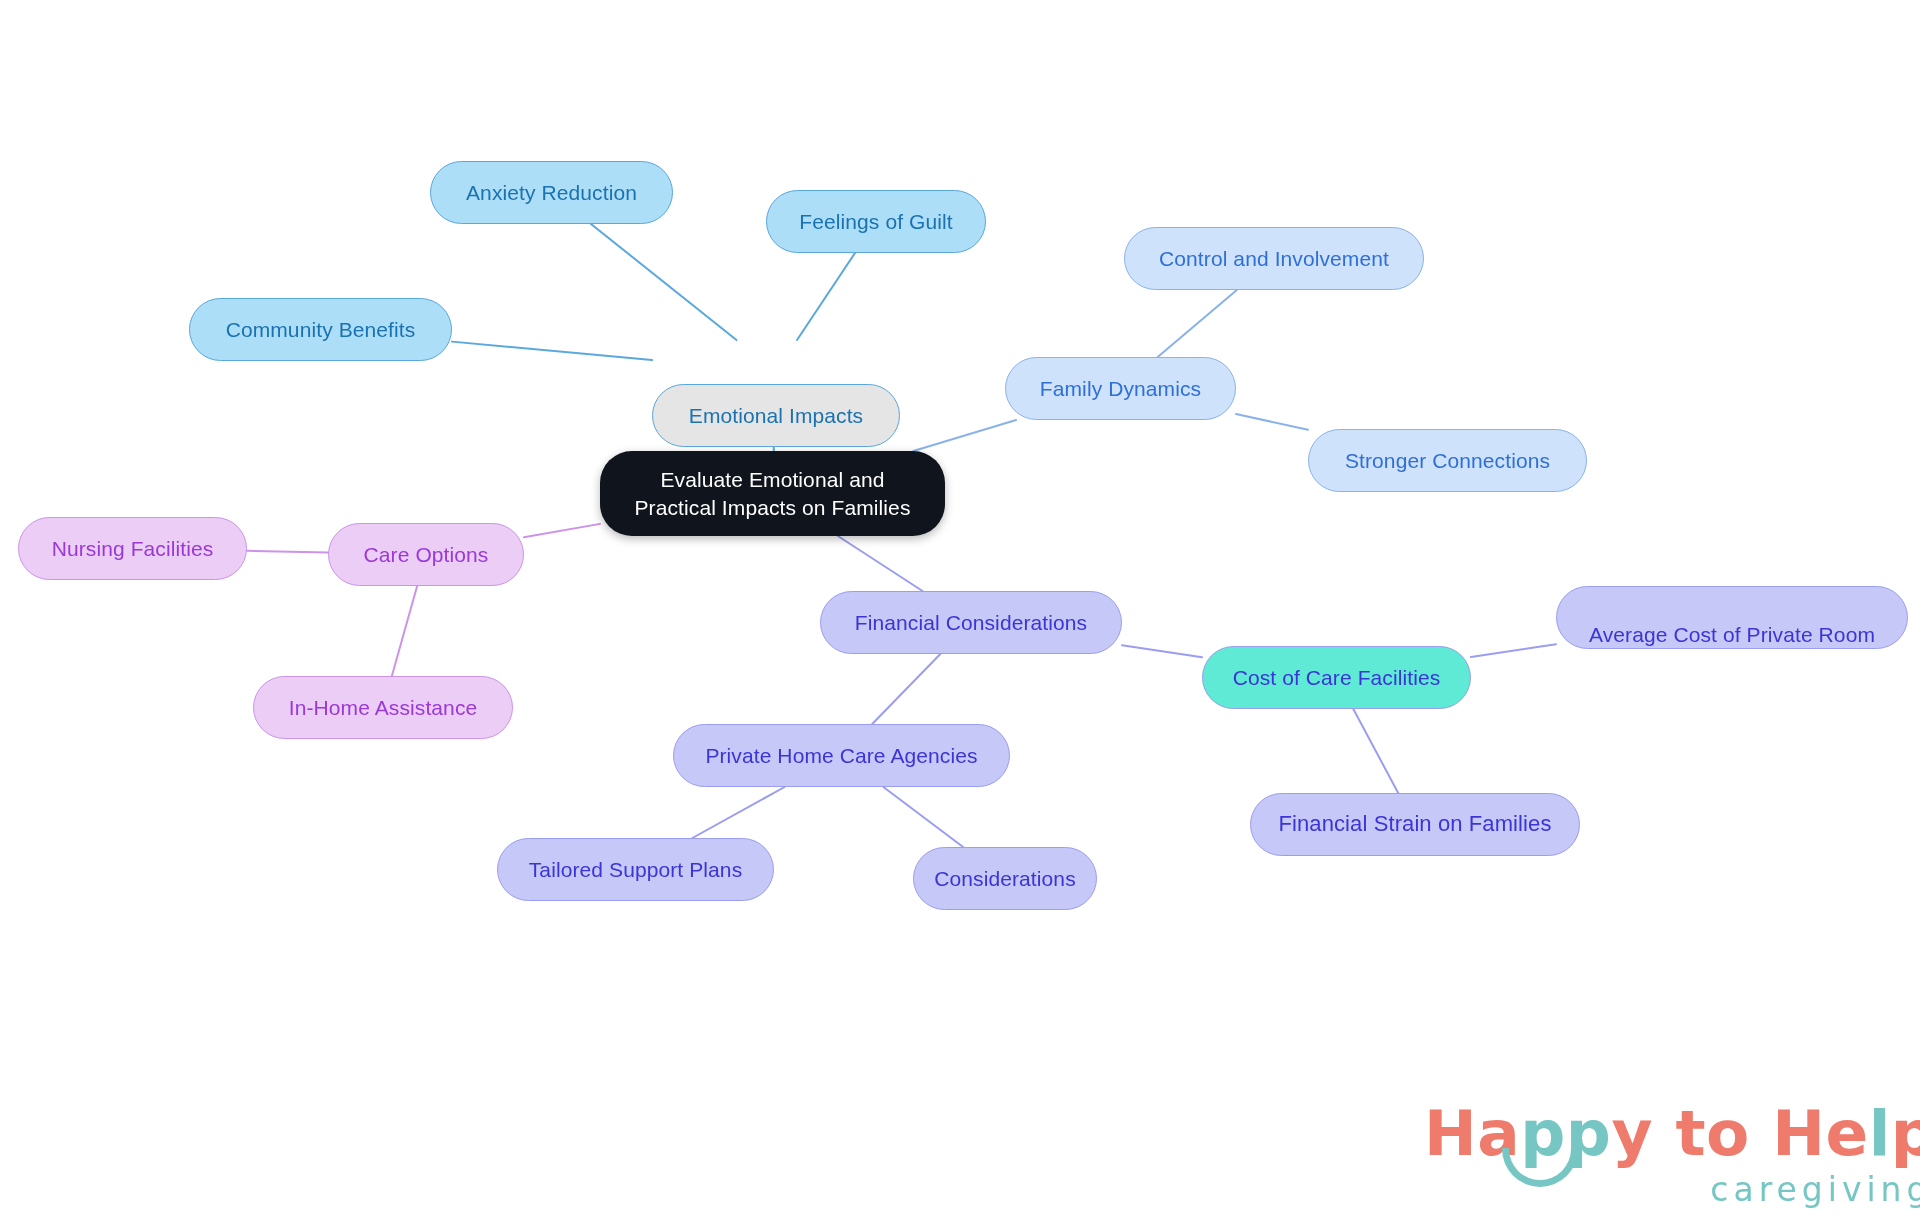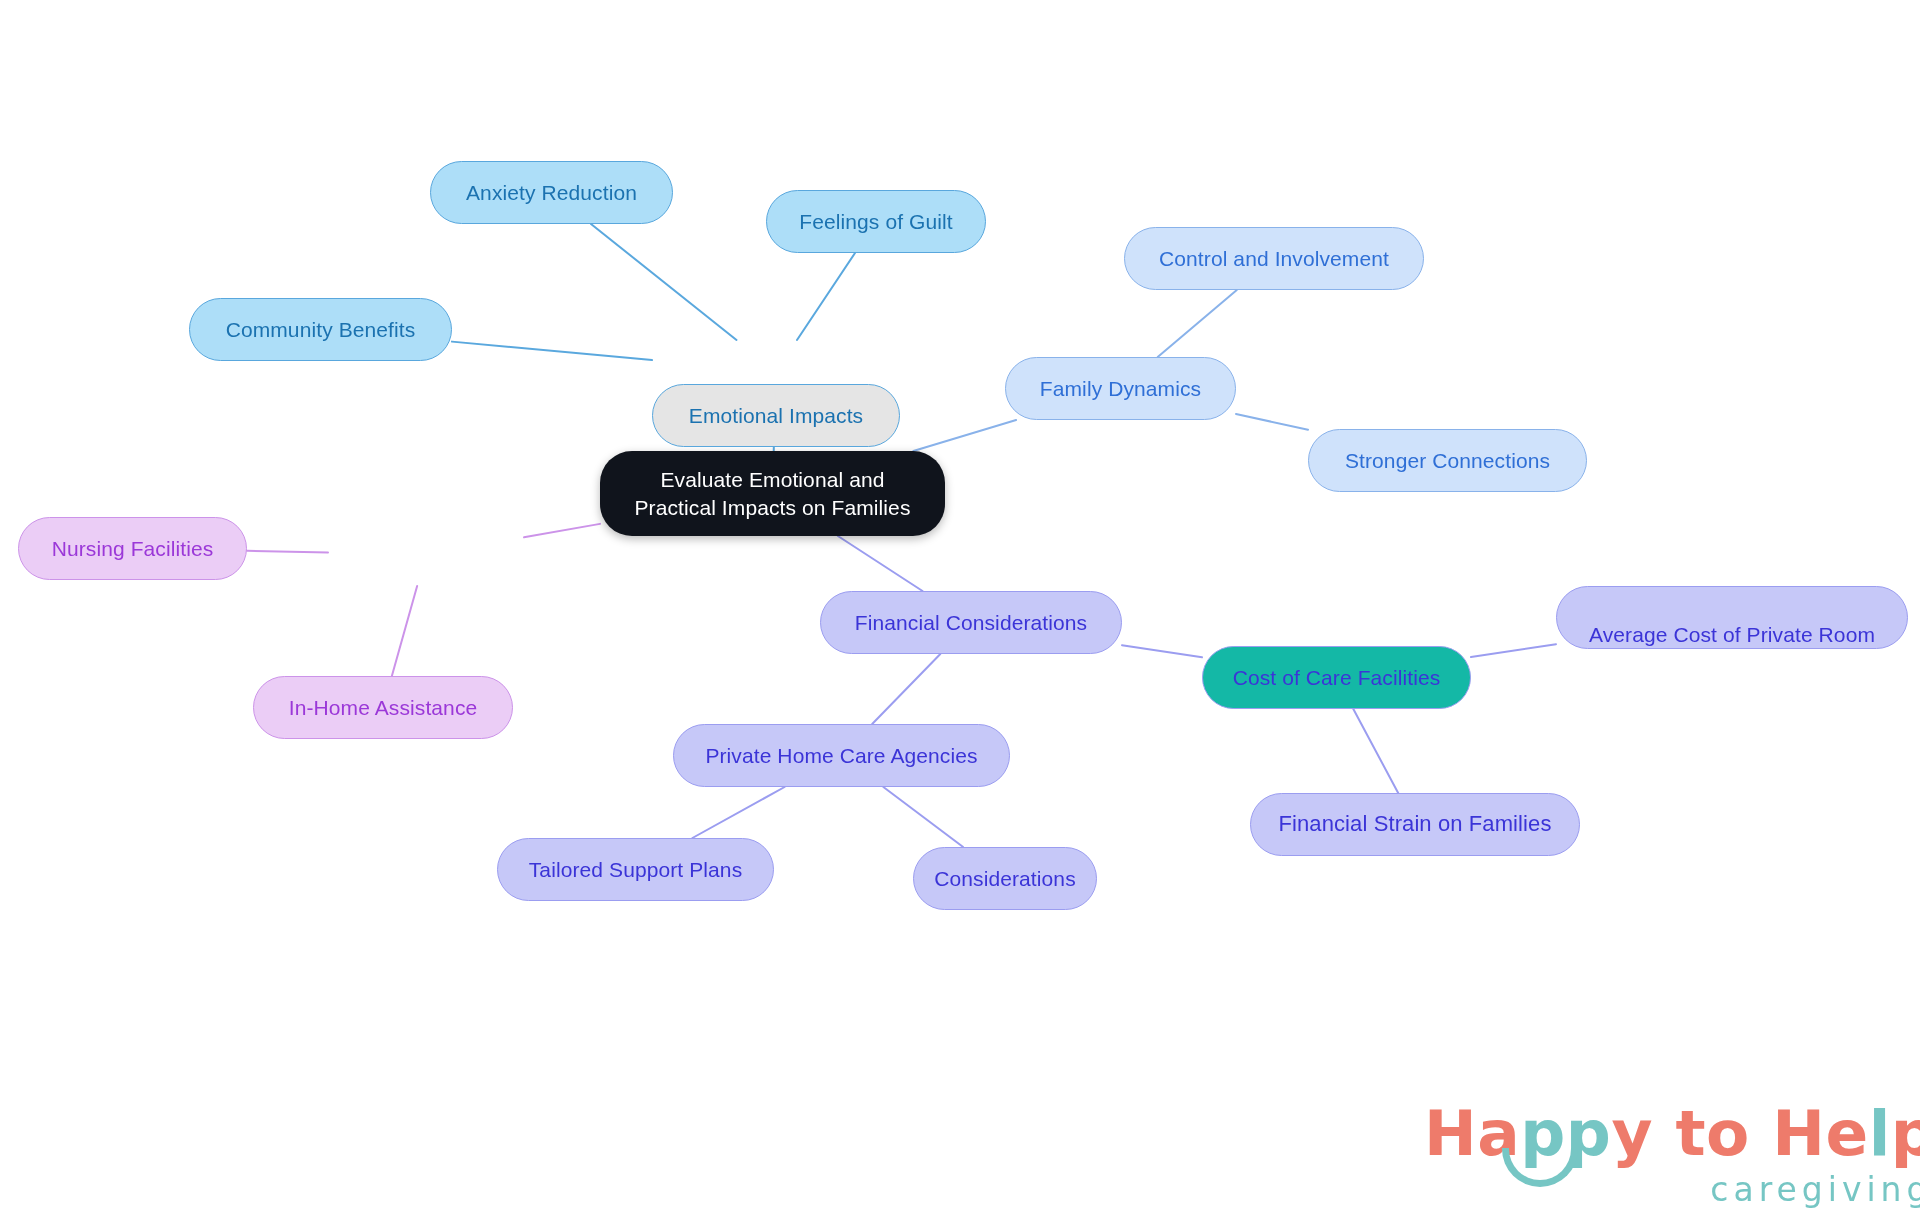--- a/index.html
+++ b/index.html
@@ -103,24 +103,25 @@
     </svg>
 <div class="node root" style="background: rgb(16, 20, 28); color: rgb(255, 255, 255); left: 600px; top: 451px; width: 345px; height: 85px; font-size: 21px;"><span>Evaluate Emotional and
 Practical Impacts on Families</span></div>
     <div class="node" style="background: #e5e5e5; border-color: rgb(89, 167, 221); color: rgb(27, 114, 176); left: 652px; top: 340px; width: 248px; height: 63px; font-size: 21px; margin-top: 44px;"><span>Emotional Impacts</span></div>
     <div class="node" style="background: rgb(173, 222, 248); border-color: rgb(89, 167, 221); color: rgb(27, 114, 176); left: 430px; top: 161px; width: 243px; height: 63px; font-size: 21px;"><span>Anxiety Reduction</span></div>
     <div class="node" style="background: rgb(173, 222, 248); border-color: rgb(89, 167, 221); color: rgb(27, 114, 176); left: 766px; top: 190px; width: 220px; height: 63px; font-size: 21px;"><span>Feelings of Guilt</span></div>
     <div class="node" style="background: rgb(173, 222, 248); border-color: rgb(89, 167, 221); color: rgb(27, 114, 176); left: 189px; top: 298px; width: 263px; height: 63px; font-size: 21px;"><span>Community Benefits</span></div>
     <div class="node" style="background: rgb(207, 226, 251); border-color: rgb(137, 178, 234); color: rgb(47, 111, 214); left: 1005px; top: 357px; width: 231px; height: 63px; font-size: 21px;"><span>Family Dynamics</span></div>
     <div class="node" style="background: rgb(207, 226, 251); border-color: rgb(137, 178, 234); color: rgb(47, 111, 214); left: 1124px; top: 227px; width: 300px; height: 63px; font-size: 21px;"><span>Control and Involvement</span></div>
     <div class="node" style="background: rgb(207, 226, 251); border-color: rgb(137, 178, 234); color: rgb(47, 111, 214); left: 1308px; top: 429px; width: 279px; height: 63px; font-size: 21px;"><span>Stronger Connections</span></div>
+    <div class="node" style="background: rgb(235, 205, 246); border-color: rgb(204, 147, 233); color: rgb(155, 56, 216); left: 328px; top: 523px; width: 196px; height: 63px; font-size: 21px;"><span>Care Options</span></div>
     <div class="node" style="background: rgb(235, 205, 246); border-color: rgb(204, 147, 233); color: rgb(155, 56, 216); left: 18px; top: 517px; width: 229px; height: 63px; font-size: 21px;"><span>Nursing Facilities</span></div>
     <div class="node" style="background: rgb(235, 205, 246); border-color: rgb(204, 147, 233); color: rgb(155, 56, 216); left: 253px; top: 676px; width: 260px; height: 63px; font-size: 21px;"><span>In-Home Assistance</span></div>
     <div class="node" style="background: rgb(198, 200, 248); border-color: rgb(155, 157, 240); color: rgb(59, 52, 215); left: 820px; top: 591px; width: 302px; height: 63px; font-size: 21px;"><span>Financial Considerations</span></div>
-    <div class="node" style="background: #14b8a6; border-color: rgb(155, 157, 240); color: rgb(59, 52, 215); left: 1202px; top: 646px; width: 269px; height: 63px; font-size: 21px;"><span>Cost of Care Facilities</span></div>
+    <div class="node" style="background: #5eead4; border-color: rgb(155, 157, 240); color: rgb(59, 52, 215); left: 1202px; top: 646px; width: 269px; height: 63px; font-size: 21px;"><span>Cost of Care Facilities</span></div>
     <div class="node" style="background: rgb(198, 200, 248); border-color: rgb(155, 157, 240); color: rgb(59, 52, 215); left: 1556px; top: 586px; width: 352px; height: 63px; font-size: 21px; align-items: flex-end;"><span>Average Cost of Private Room</span></div>
     <div class="node" style="background: rgb(198, 200, 248); border-color: rgb(155, 157, 240); color: rgb(59, 52, 215); left: 1250px; top: 793px; width: 330px; height: 63px; font-size: 22px;"><span>Financial Strain on Families</span></div>
     <div class="node" style="background: rgb(198, 200, 248); border-color: rgb(155, 157, 240); color: rgb(59, 52, 215); left: 673px; top: 724px; width: 337px; height: 63px; font-size: 21px; justify-content: center;"><span>Private Home Care Agencies</span></div>
     <div class="node" style="background: rgb(198, 200, 248); border-color: rgb(155, 157, 240); color: rgb(59, 52, 215); left: 497px; top: 838px; width: 277px; height: 63px; font-size: 21px;"><span>Tailored Support Plans</span></div>
     <div class="node" style="background: rgb(198, 200, 248); border-color: rgb(155, 157, 240); color: rgb(59, 52, 215); left: 913px; top: 847px; width: 184px; height: 63px; font-size: 21px;"><span>Considerations</span></div>
   </div>
 
 <div class="logo" style="left: 1424px; top: 1102px;">
   <div class="logo-main">
     <span style="color: rgb(238, 123, 107);">Ha</span><span style="color: rgb(118, 198, 196);">pp</span><span style="color: rgb(238, 123, 107);">y to He</span><span style="color: rgb(118, 198, 196);">l</span><span style="color: rgb(238, 123, 107);">p</span>

